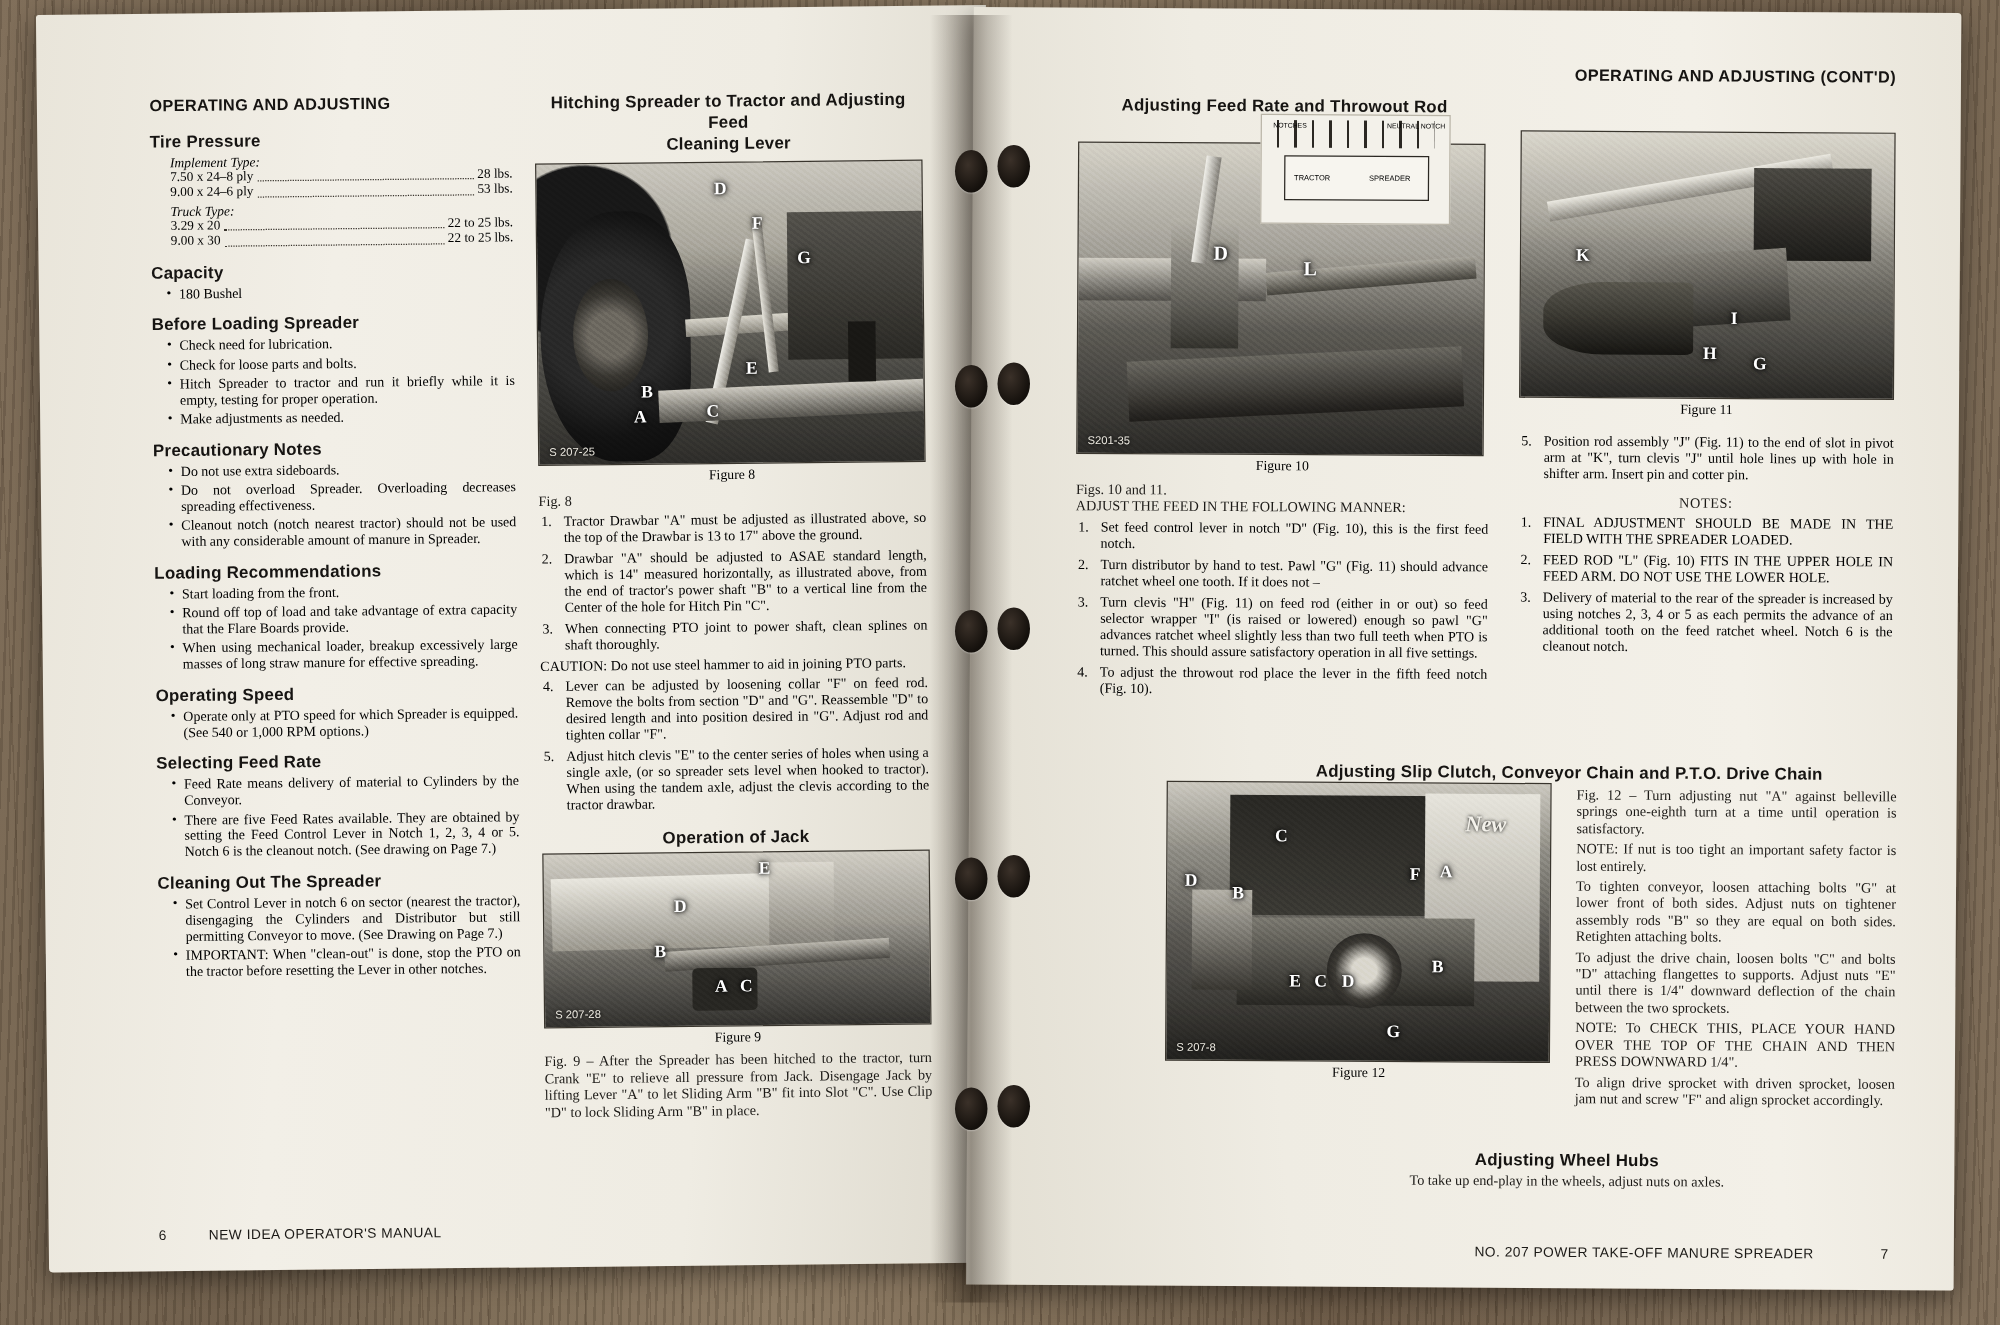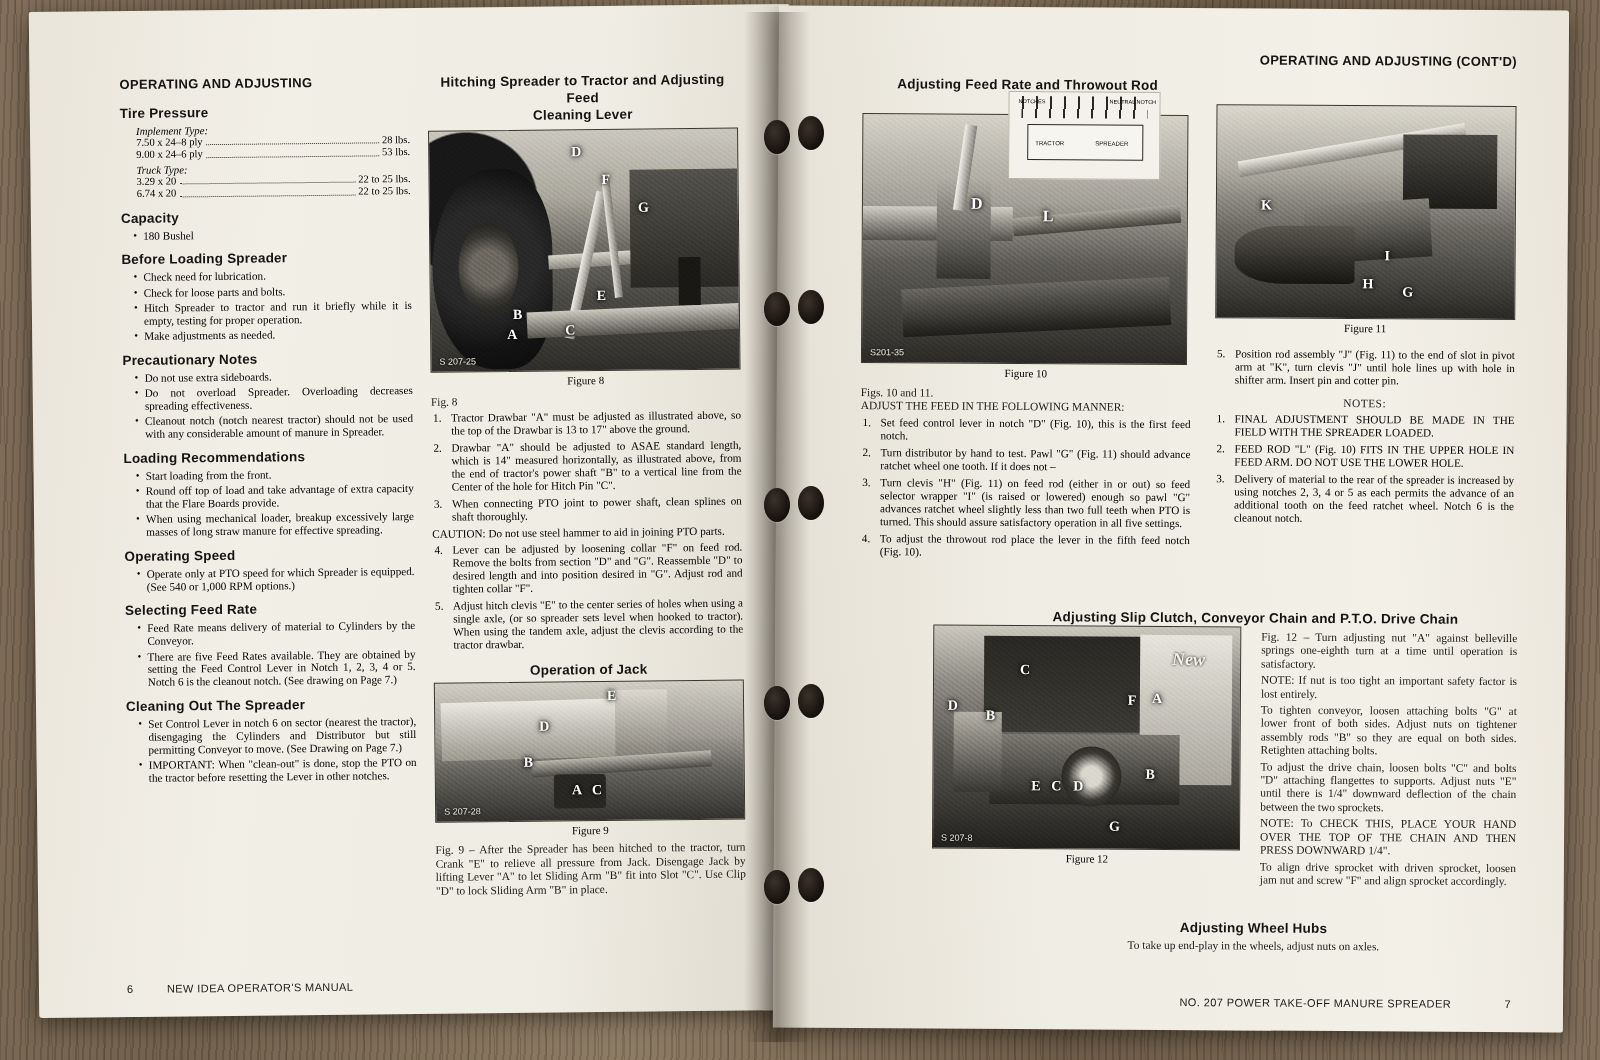--- a/index.html
+++ b/index.html
@@ -136,21 +136,21 @@
           <span class="dots"></span>
           <span class="val">53 lbs.</span>
         </div>
         <div class="subsec">Truck Type:</div>
         <div class="dotline">
           <span class="lbl">3.29 x 20</span>
           <span class="dots"></span>
           <span class="val">22 to 25 lbs.</span>
         </div>
         <div class="dotline">
-          <span class="lbl">6.74 x 20</span>
+          <span class="lbl">9.00 x 30</span>
           <span class="dots"></span>
           <span class="val">22 to 25 lbs.</span>
         </div>
       </div>
 
       <div class="sec-head">Capacity</div>
       <ul class="bul">
         <li>180 Bushel</li>
       </ul>
 

